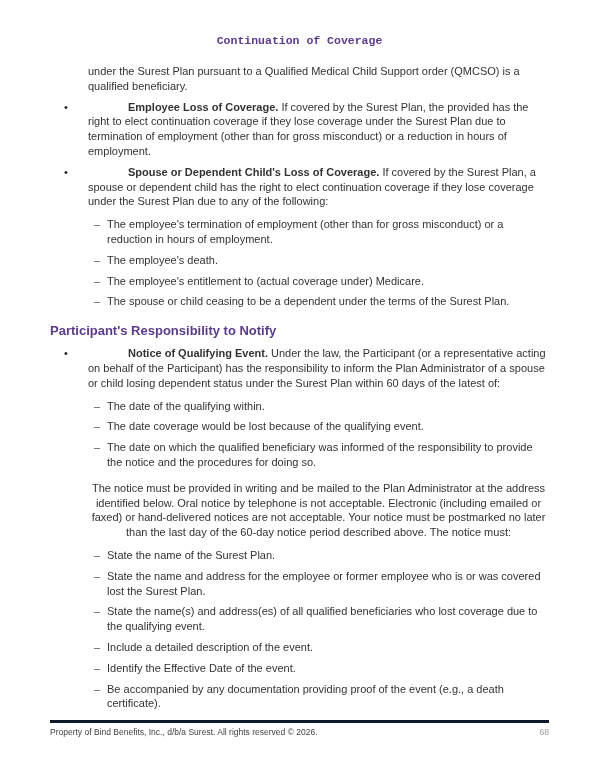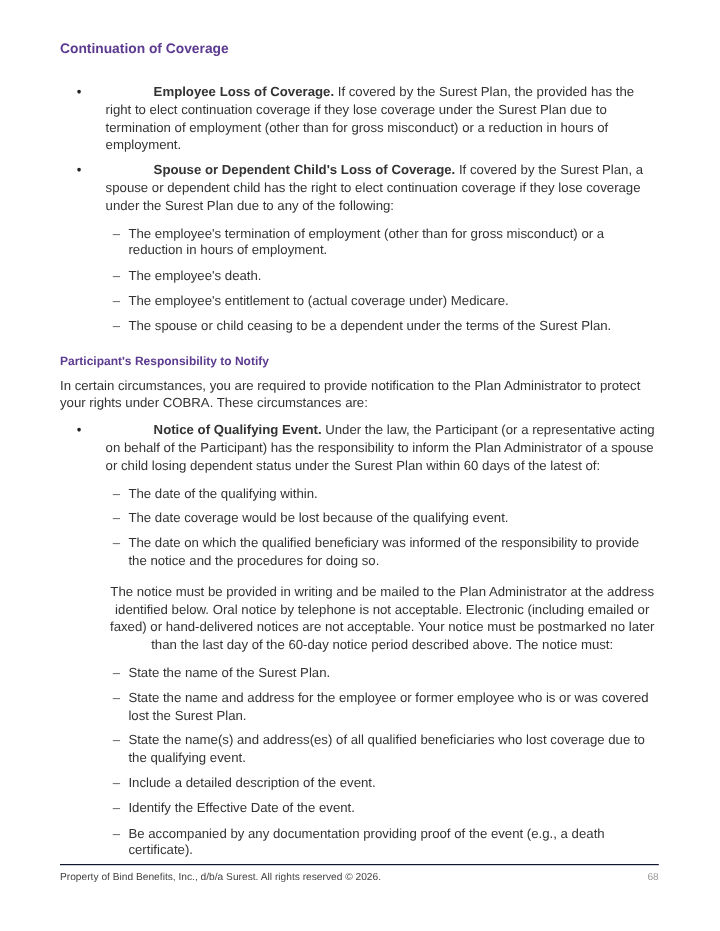--- a/index.html
+++ b/index.html
@@ -17,24 +17,25 @@
     font-size: 11px;
     line-height: 14.8px;
     color: #333333;
     box-sizing: border-box;
   }
   .running-header {
     position: absolute;
     top: 34px;
     left: 50px;
     right: 51px;
-    text-align: left;
+    text-align: center;
     font-weight: bold;
     font-size: 11.5px;
     color: #5b3a8f;
+    font-family: Liberation Mono, monospace;
   }
   .content {
     position: absolute;
     top: 64px;
     left: 50px;
     right: 51px;
   }
   .para-indent {
     margin-left: 38px;
     margin-top: 5px;
@@ -53,51 +54,52 @@
   .li.l2 .marker {
     flex: none;
     width: 13px;
     color: #555555;
   }
   .li .li-text { flex: 1; }
   .lead { font-weight: bold; padding-left: 40px; }
   .group { margin-top: 8px; }
   .section-heading {
     margin: 14px 0 6px 0;
-    font-size: 10px;
+    font-size: 13px;
     font-weight: bold;
     color: #5b3a8f;
     line-height: 15px;
   }
   .plain-para { margin-top: 5px; }
   .notice-para { margin-top: 11px; margin-left: 38px; text-align: center; }
   .footer {
     position: absolute;
     top: 720px;
     left: 50px;
     right: 51px;
-    border-top: 1px solid #0f172a;
+    border-top: 3px solid #0f172a;
     padding-top: 4px;
     display: flex;
     justify-content: space-between;
     font-size: 8.5px;
     line-height: 10px;
     color: #3f3f3f;
   }
   .footer .page-num { color: #9b9b9b; }
 </style>
 </head>
 <body>
 
 <div class="page">
 
   <div class="running-header">Continuation of Coverage</div>
 
   <div class="content">
 
+    <div class="para-indent" style="margin-top:0;">under the Surest Plan pursuant to a Qualified Medical Child Support order (QMCSO) is a qualified beneficiary.</div>
 
     <div class="li l1">
       <span class="marker">•</span>
       <span class="li-text"><span class="lead">Employee Loss of Coverage.</span><span> If covered by the Surest Plan, the provided has the right to elect continuation coverage if they lose coverage under the Surest Plan due to termination of employment (other than for gross misconduct) or a reduction in hours of employment.</span></span>
     </div>
 
     <div class="li l1">
       <span class="marker">•</span>
       <span class="li-text"><span class="lead">Spouse or Dependent Child's Loss of Coverage.</span><span> If covered by the Surest Plan, a spouse or dependent child has the right to elect continuation coverage if they lose coverage under the Surest Plan due to any of the following:</span></span>
     </div>
@@ -116,21 +118,20 @@
         <span class="li-text">The employee's entitlement to (actual coverage under) Medicare.</span>
       </div>
       <div class="li l2">
         <span class="marker">–</span>
         <span class="li-text">The spouse or child ceasing to be a dependent under the terms of the Surest Plan.</span>
       </div>
     </div>
 
     <div class="section-heading">Participant's Responsibility to Notify</div>
 
-    <div class="plain-para">In certain circumstances, you are required to provide notification to the Plan Administrator to protect your rights under COBRA. These circumstances are:</div>
 
     <div class="li l1 group">
       <span class="marker">•</span>
       <span class="li-text"><span class="lead">Notice of Qualifying Event.</span><span> Under the law, the Participant (or a representative acting on behalf of the Participant) has the responsibility to inform the Plan Administrator of a spouse or child losing dependent status under the Surest Plan within 60 days of the latest of:</span></span>
     </div>
 
     <div class="group">
       <div class="li l2">
         <span class="marker">–</span>
         <span class="li-text">The date of the qualifying within.</span>

